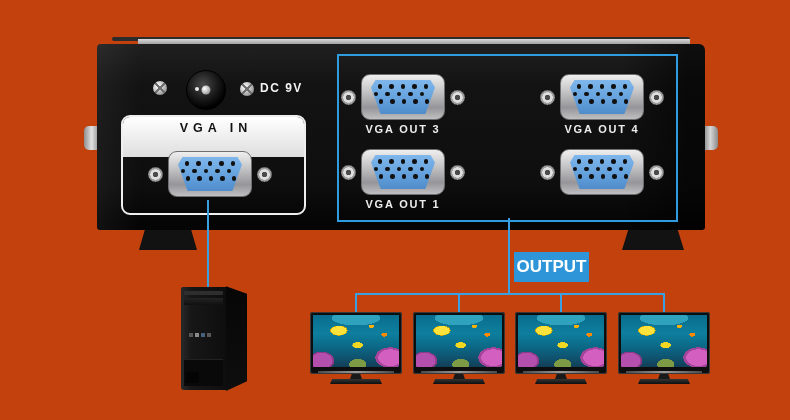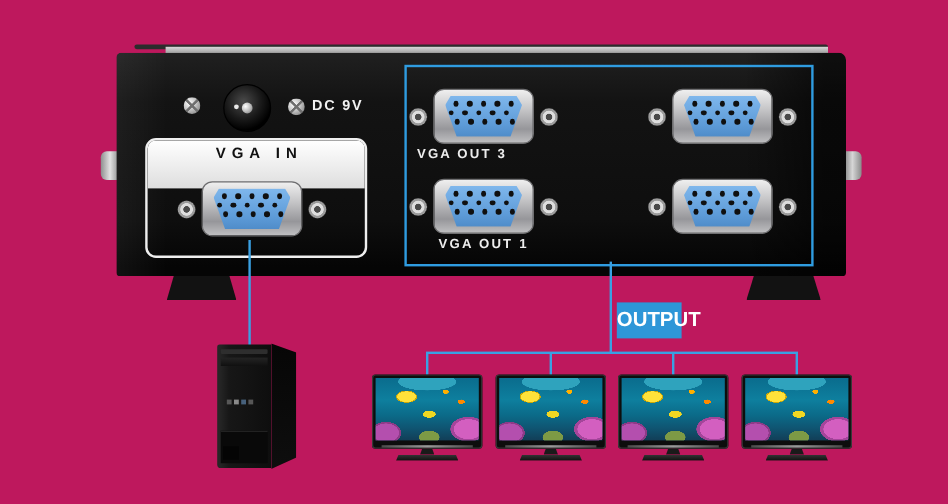--- a/index.html
+++ b/index.html
@@ -1,16 +1,16 @@
 <!DOCTYPE html>
 <html><head>
 <meta charset="utf-8">
 <style>
   html,body{margin:0;padding:0;background:#fff;}
-  #canvas{position:relative;width:790px;height:420px;background:#be185d;overflow:hidden;
+  #canvas{position:relative;width:790px;height:420px;background:#c2410c;overflow:hidden;
           font-family:"Liberation Sans",sans-serif;}
   
   .top-edge{position:absolute;left:112px;top:37px;width:578px;height:4px;background:#2c2c2c;border-radius:2px;z-index:1;}
   .top-face{position:absolute;left:138px;top:39px;width:552px;height:8px;z-index:1;
             background:linear-gradient(180deg,#d9d9d9,#a9a9a9 55%,#7f7f7f);}
   .chassis{position:absolute;left:97px;top:44px;width:608px;height:186px;z-index:2;
            border-radius:4px 6px 3px 3px;
            background:
              linear-gradient(90deg,rgba(255,255,255,.05),rgba(255,255,255,0) 7%,rgba(0,0,0,0) 86%,rgba(0,0,0,.55) 97%),
              linear-gradient(180deg,#202020,#131313 22%,#0e0e0e 75%,#050505 96%);}
@@ -61,21 +61,21 @@
   .pin-row.r2{transform:translateX(-4px);}
   .pin-row.r3{transform:translateX(1px);}
   .pin-row i{width:4.5px;height:4.5px;border-radius:50%;background:#101010;}
   
   .port-label{position:absolute;width:130px;text-align:center;color:#ededed;z-index:4;
               font-size:11px;font-weight:bold;letter-spacing:1.8px;white-space:nowrap;}
   
   .bline{position:absolute;background:#3aa0e2;z-index:5;}
   .tag{position:absolute;background:#2e96d8;color:#fff;font-weight:bold;text-align:center;z-index:6;}
   .tag.input{left:180px;top:248px;width:58px;height:25px;font-size:16px;line-height:25px;}
-  .tag.output{left:514px;top:252px;width:54px;height:30px;font-size:17px;line-height:30px;}
+  .tag.output{left:514px;top:252px;width:75px;height:30px;font-size:17px;line-height:30px;}
   
   .pc{position:absolute;left:181px;top:284px;width:66px;height:108px;z-index:6;}
   .pc-side{position:absolute;right:0;top:0;width:21px;height:108px;
            background:linear-gradient(180deg,#060606,#0e0e0e);
            clip-path:polygon(0 2%,100% 9%,100% 90%,0 99%);}
   .pc-front{position:absolute;left:0;top:3px;width:45px;height:103px;border-radius:2px 0 0 3px;
             background:linear-gradient(90deg,#262626 0 4%,#171717 22%,#0e0e0e);}
   .pc-topline{position:absolute;left:3px;right:3px;top:4px;height:4px;background:#2e2e2e;border-radius:1px;}
   .pc-drive{position:absolute;left:3px;right:3px;top:11px;height:7px;background:linear-gradient(180deg,#242424,#101010);}
   .pc-io{position:absolute;left:8px;top:46px;display:flex;gap:2px;}
@@ -181,21 +181,21 @@
             <i></i>
             <i></i>
             <i></i>
             <i></i>
             <i></i>
           </div>
       </div>
     </div>
     <span class="nut"></span>
   </div>
-  <div class="port-label" style="left:320px;top:123px;">VGA OUT 3</div>
+  <div class="port-label" style="left:338px;top:123px;">VGA OUT 3</div>
 
   <div class="vga-conn" style="left:532px;top:73px;">
     <span class="nut"></span>
     <div class="shell">
       <div class="insert">
         <div class="pin-row r1">
             <i></i>
             <i></i>
             <i></i>
             <i></i>
@@ -212,20 +212,21 @@
             <i></i>
             <i></i>
             <i></i>
             <i></i>
             <i></i>
           </div>
       </div>
     </div>
     <span class="nut"></span>
   </div>
+  <div class="port-label" style="left:537px;top:123px;">VGA OUT 4</div>
 
   <div class="vga-conn" style="left:333px;top:148px;">
     <span class="nut"></span>
     <div class="shell">
       <div class="insert">
         <div class="pin-row r1">
             <i></i>
             <i></i>
             <i></i>
             <i></i>

